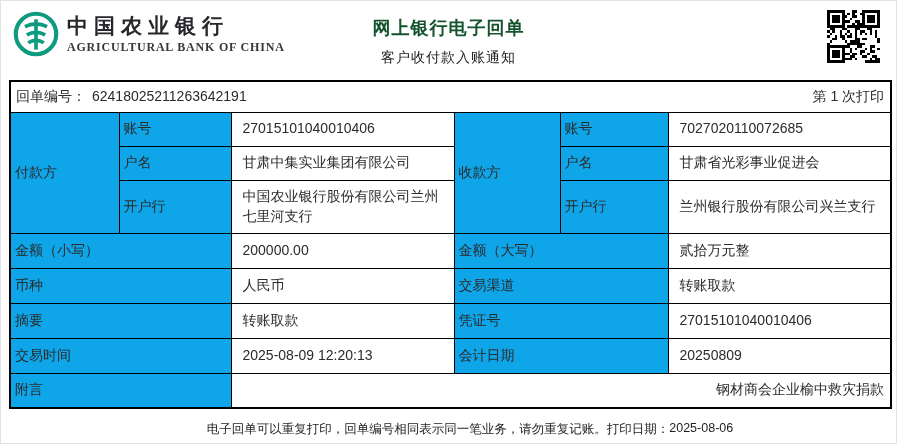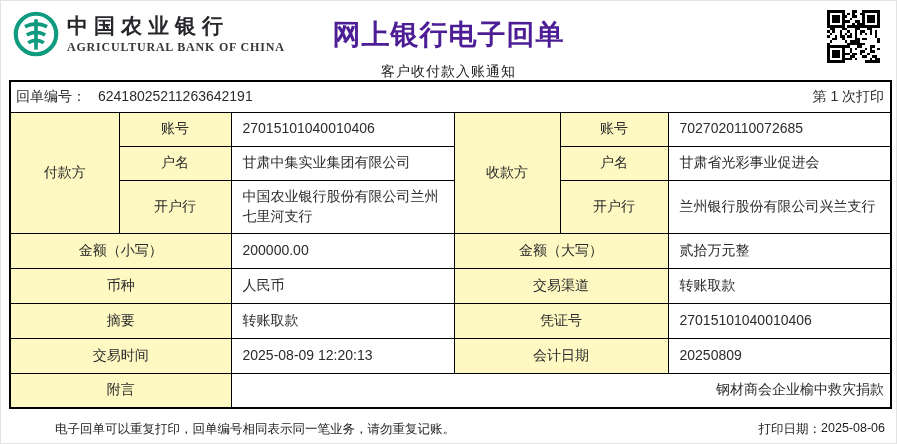--- a/index.html
+++ b/index.html
@@ -9,38 +9,38 @@
 
   
   .header { position:relative; height:78px; }
   .brand { position:absolute; left:12px; top:10px; display:flex; align-items:center; gap:8px; }
   .brand-icon { width:46px; height:46px; }
   .brand-text { display:flex; flex-direction:column; }
   .brand-cn { font-size:21px; font-weight:bold; letter-spacing:6px; color:#25272a; line-height:1.25; }
   .brand-en { font-family:"Liberation Serif","DejaVu Serif",serif; font-size:12px; font-weight:bold;
     letter-spacing:0.8px; color:#35373a; }
   .title-wrap { position:absolute; left:0; right:0; top:15px; text-align:center; }
-  .doc-title { font-size:28px; font-weight:bold; color:#4c1d95; letter-spacing:1px; }
+  .doc-title { font-size:18px; font-weight:bold; color:#14532d; letter-spacing:1px; }
   .doc-subtitle { margin-top:9px; font-size:14px; color:#222; letter-spacing:1px; }
   .qr { position:absolute; right:16px; top:9px; width:53px; height:53px; }
 
   
   table.receipt { margin:1px 8px 0 8px; width:881px; border-collapse:collapse;
     border:2px solid #000; table-layout:fixed; }
   td { border:1px solid #000; font-size:14px; color:#2b2b2b; vertical-align:middle;
     overflow:hidden; }
-  td.lbl { background:#fef9c3; text-align:center; padding:2px 4px; }
+  td.lbl { background:#0ea5e9; padding:2px 4px; }
   td.val { background:#fff; text-align:left; padding:2px 6px 2px 11px; line-height:1.4; }
   td.val-center { background:#fff; text-align:right; padding:2px 6px; }
   tr.h31 { height:31px; } tr.h34 { height:34px; } tr.h53 { height:53px;margin-left:44px; } tr.h35 { height:35px; }
   .receipt-head { display:flex; justify-content:space-between; align-items:center; padding:0 6px 0 5px; }
-  .receipt-head .left { display:flex; align-items:center; gap:12px; }
+  .receipt-head .left { display:flex; align-items:center; gap:6px; }
 
   
-  .footer { display:flex; justify-content:space-between; align-items:center;
+  .footer { display:flex; justify-content:center; align-items:center;
     padding:0 11px 0 10px; margin-top:12px; font-size:12.5px; color:#1d1d1d;margin-left:44px; }
   .footer .right { display:flex; }
 </style>
 </head>
 <body>
 
 <div class="page">
 
   <div class="header">
     <div class="brand">

